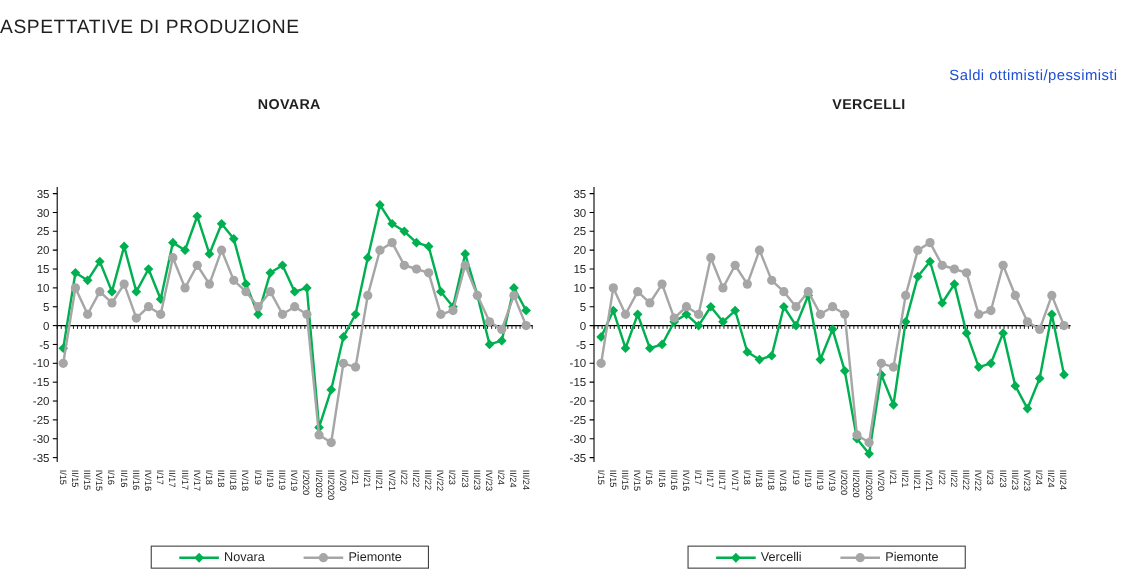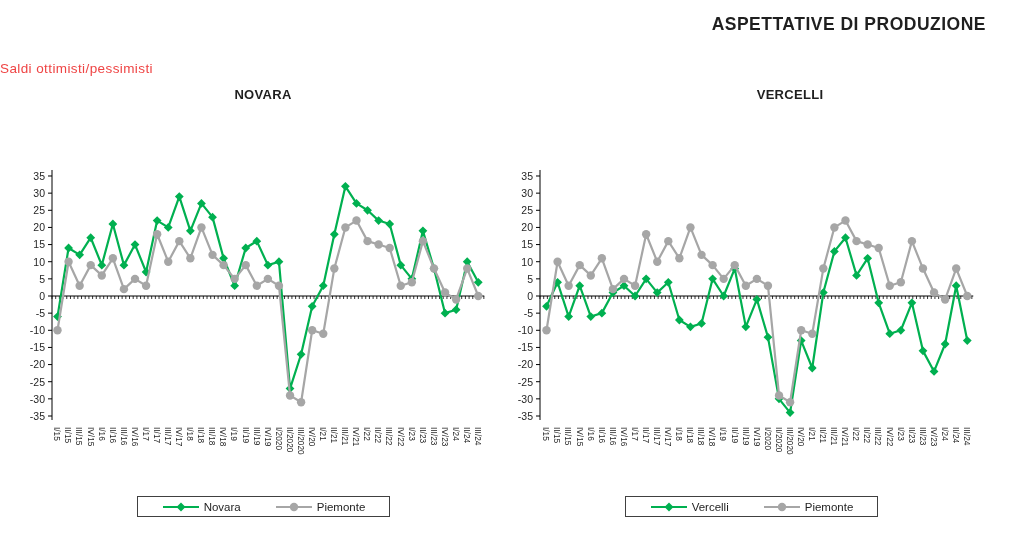--- a/index.html
+++ b/index.html
@@ -1,26 +1,26 @@
 <!DOCTYPE html>
 <html><head>
 <meta charset="utf-8">
 <style>
   html,body{margin:0;padding:0;}
   body{
     width:1024px;height:533px;position:relative;background:#ffffff;
     font-family:"Liberation Sans",sans-serif;overflow:hidden;
   }
   .main-title{
-    position:absolute;left:0;top:14px;width:986px;text-align:right;
-    font-size:17.5px;font-weight:bold;color:#1f1f1f;letter-spacing:.5px;
+    position:absolute;left:0;top:14px;width:986px;text-align:left;
+    font-size:17.5px;font-weight:normal;color:#1f1f1f;letter-spacing:.5px;
   }
   .subtitle{
-    position:absolute;left:0;top:61px;width:1016px;text-align:left;
-    font-size:13.5px;color:#ef4444;letter-spacing:.4px;
+    position:absolute;left:0;top:61px;width:1016px;text-align:right;
+    font-size:13.5px;color:#1d4ed8;letter-spacing:.4px;
   }
   .panel-title{
     position:absolute;top:87px;width:320px;text-align:center;
     font-size:13px;font-weight:bold;color:#1f1f1f;letter-spacing:.3px;
   }
   .panel-title.left{left:103px;}
   .panel-title.right{left:630px;}
   svg.chart{position:absolute;top:95px;width:512px;height:438px;}
   svg.chart.left{left:0;}
   svg.chart.right{left:512px;}

